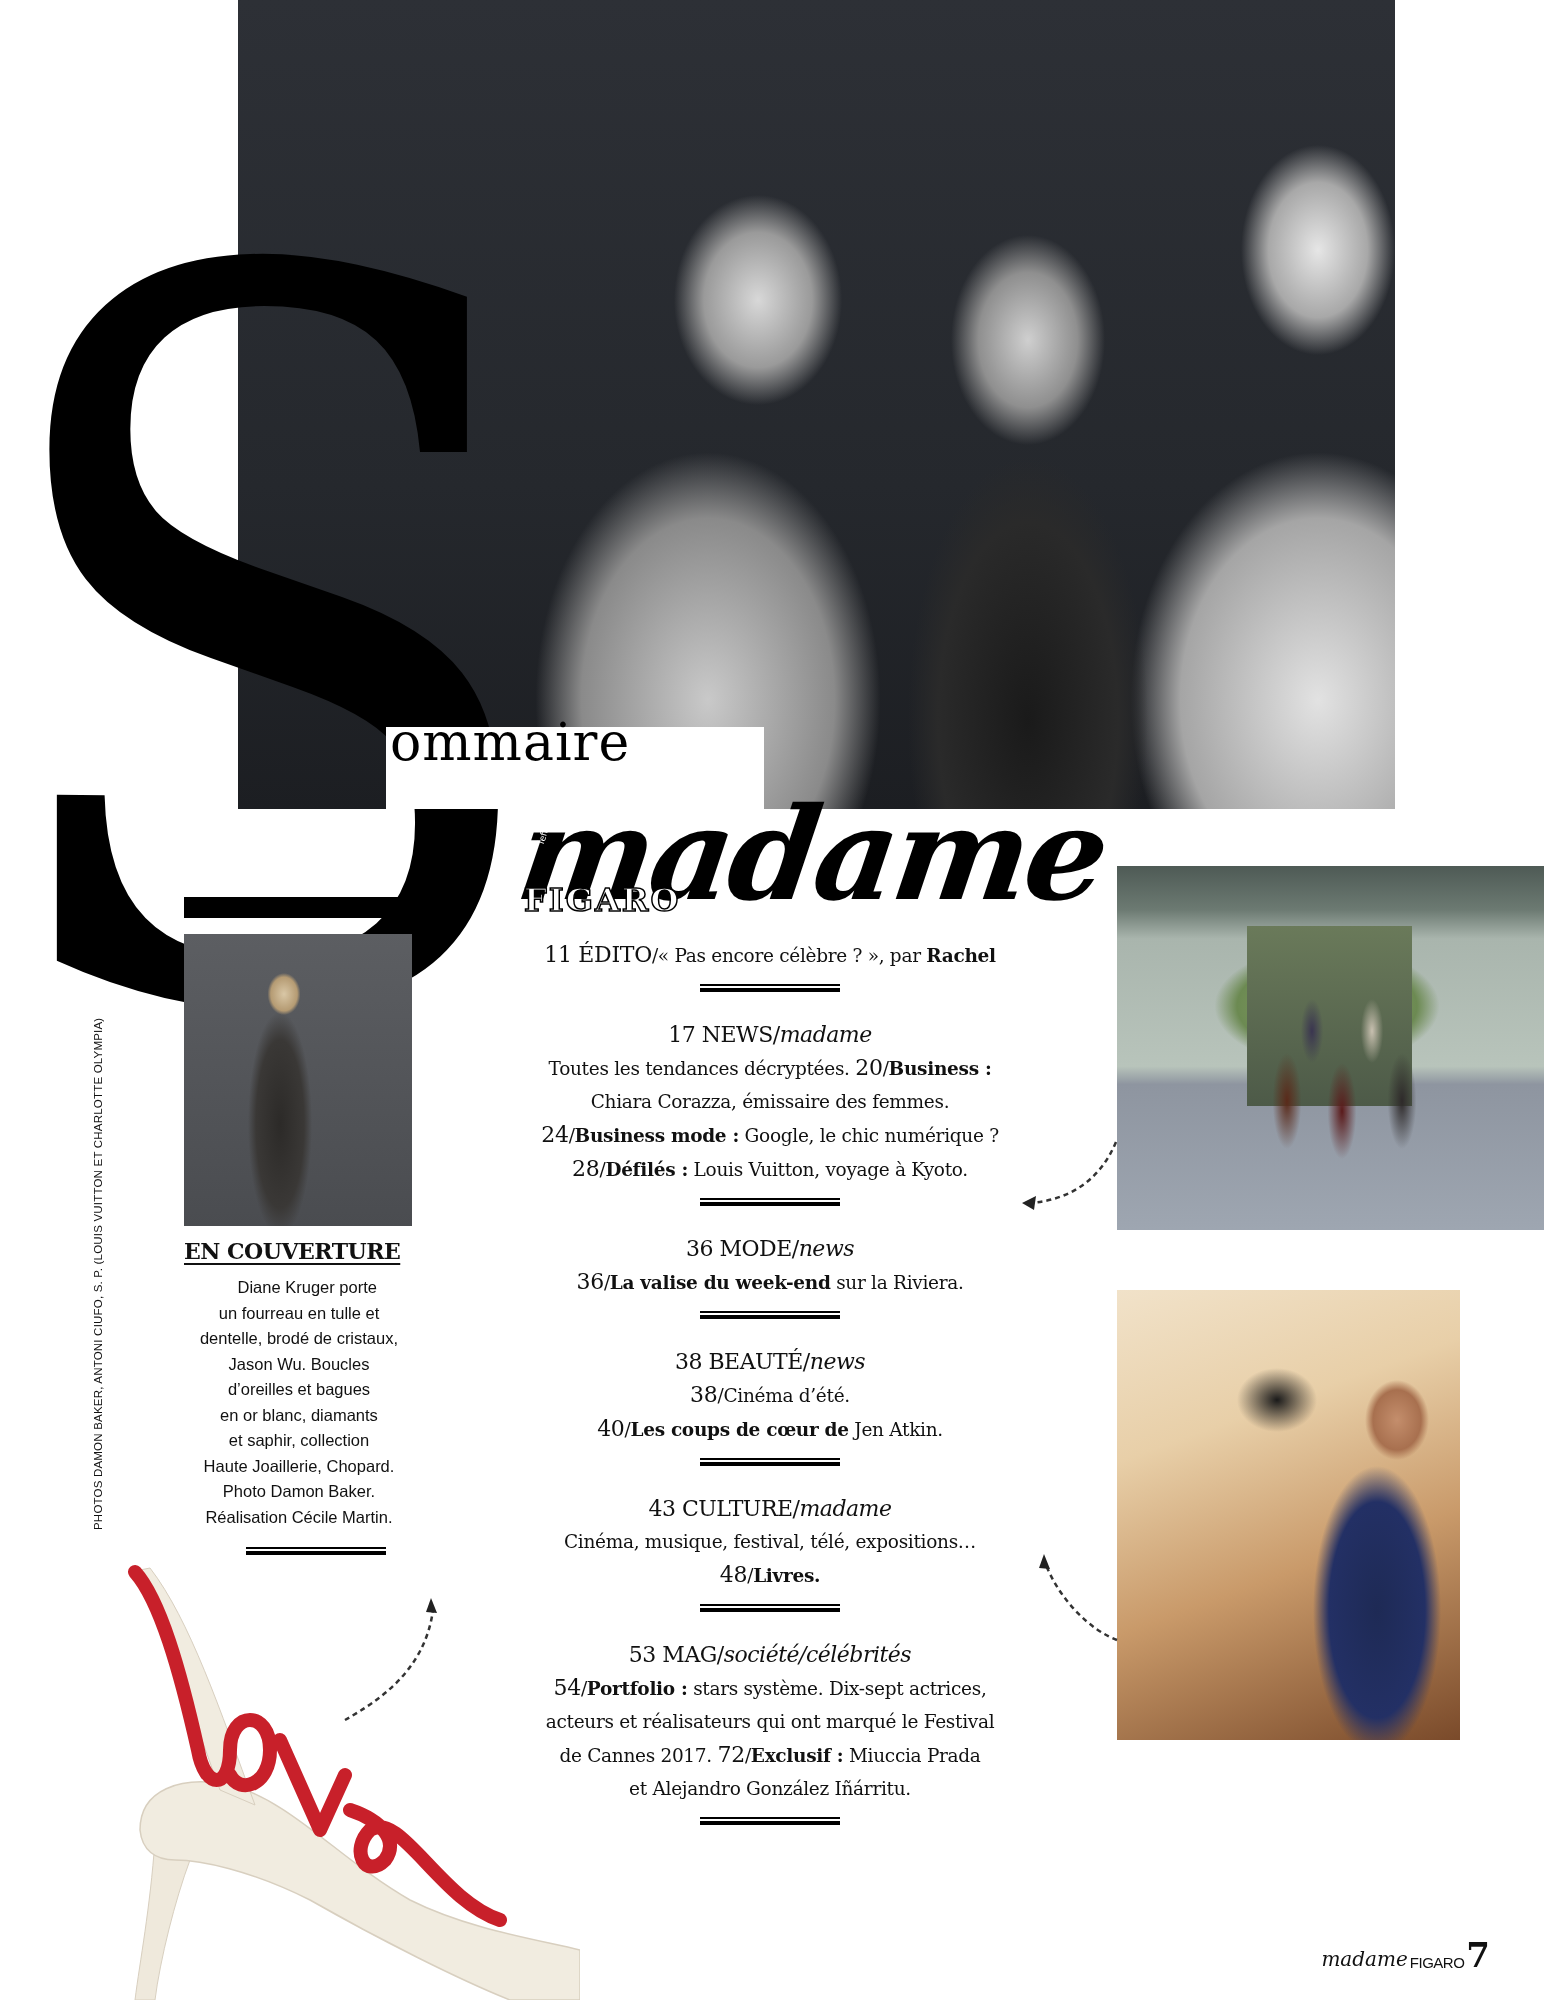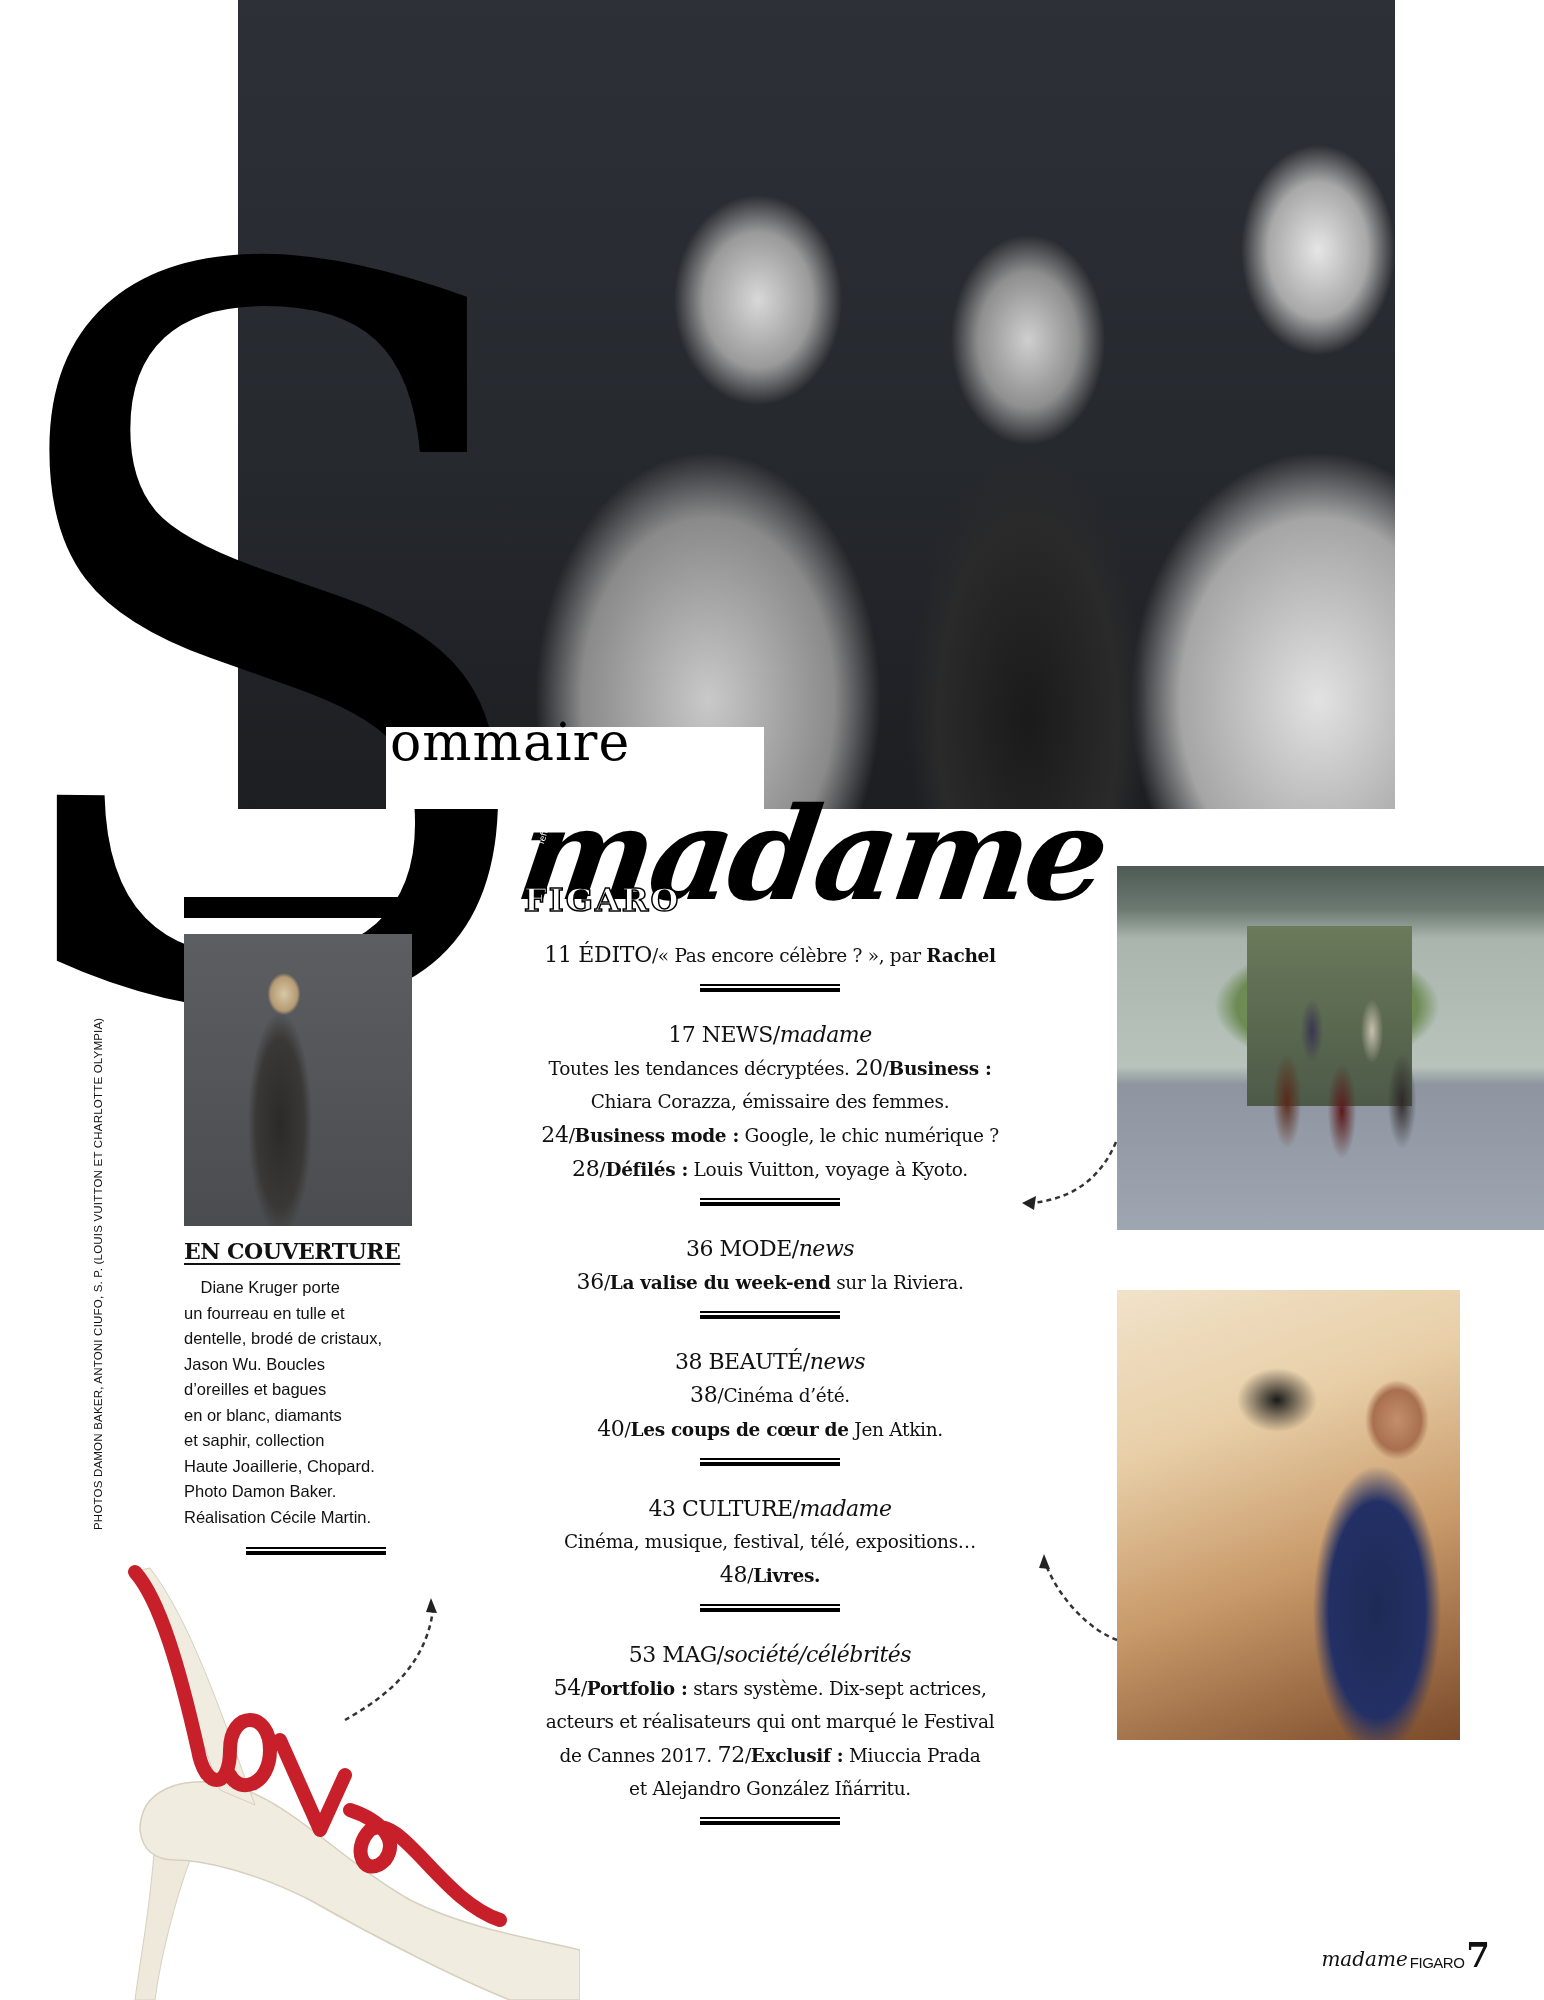--- a/index.html
+++ b/index.html
@@ -76,20 +76,21 @@
     left: 184px; top: 1238px; width: 240px;
     font-family: "DejaVu Serif", serif; font-weight: bold;
     font-size: 22px; letter-spacing: -0.5px;
     text-decoration: underline; text-underline-offset: 4px;
   }
   .cover-caption {
     left: 184px; top: 1275px; width: 230px;
     font-family: "Liberation Sans", sans-serif;
     font-size: 16.5px; line-height: 25.5px; color: #111;
     white-space: pre-line;
+    text-align: center;
   }
   .vcredit {
     left: 92px; top: 1530px;
     font: 11.5px "Liberation Sans", sans-serif; color: #111;
     transform: rotate(-90deg); transform-origin: left top;
     white-space: nowrap; letter-spacing: 0.2px;
   }
 
   
   .rule { width: 140px; height: 8px; }

